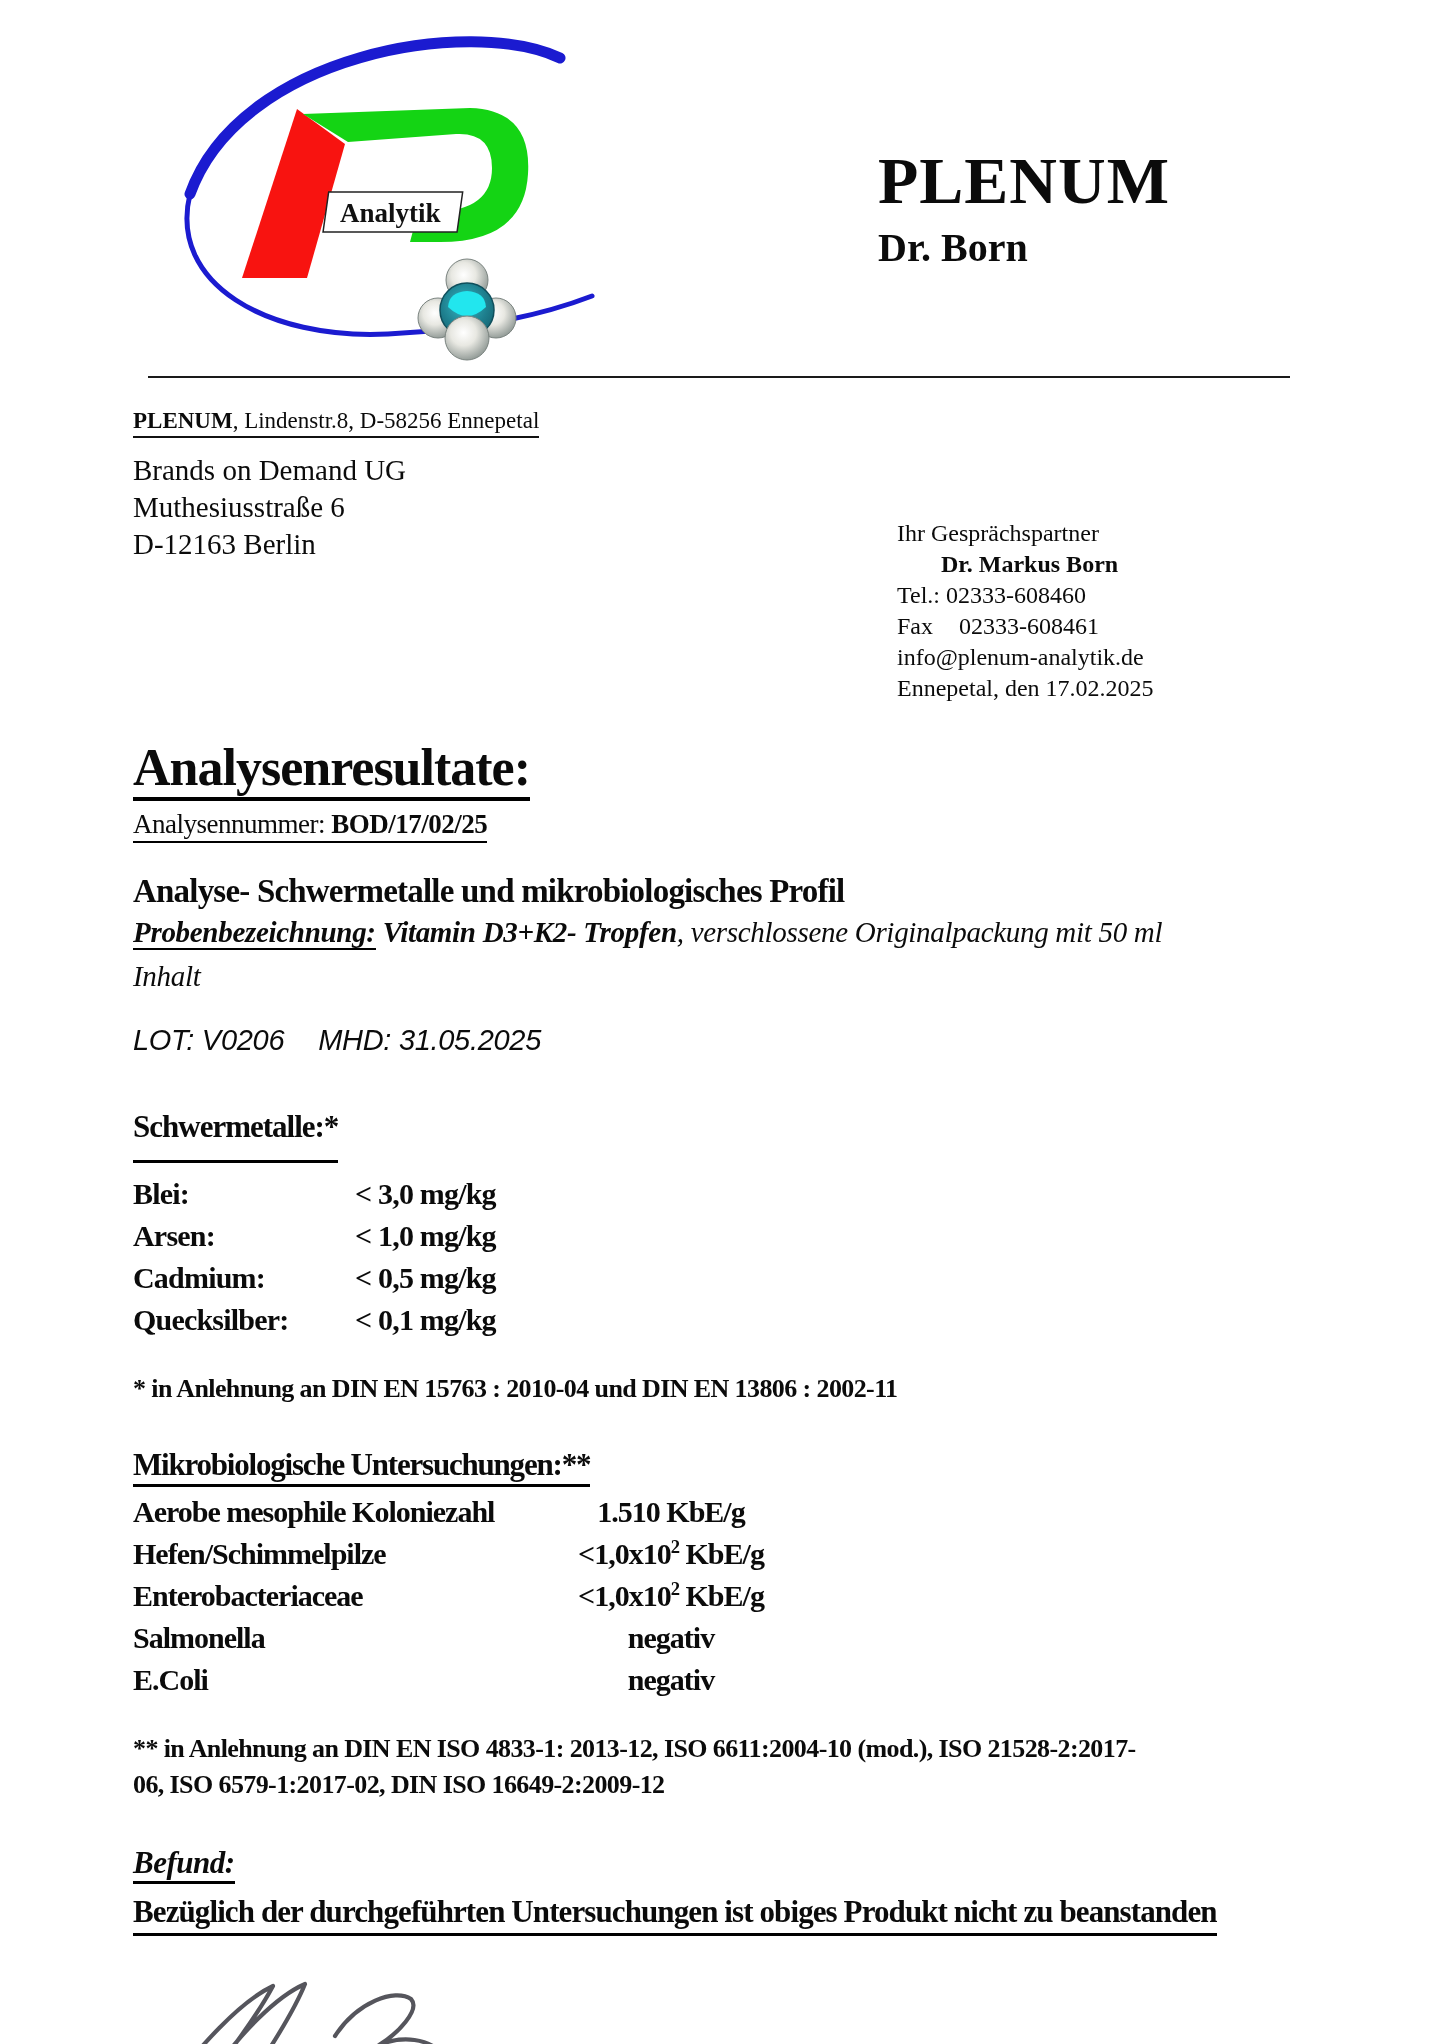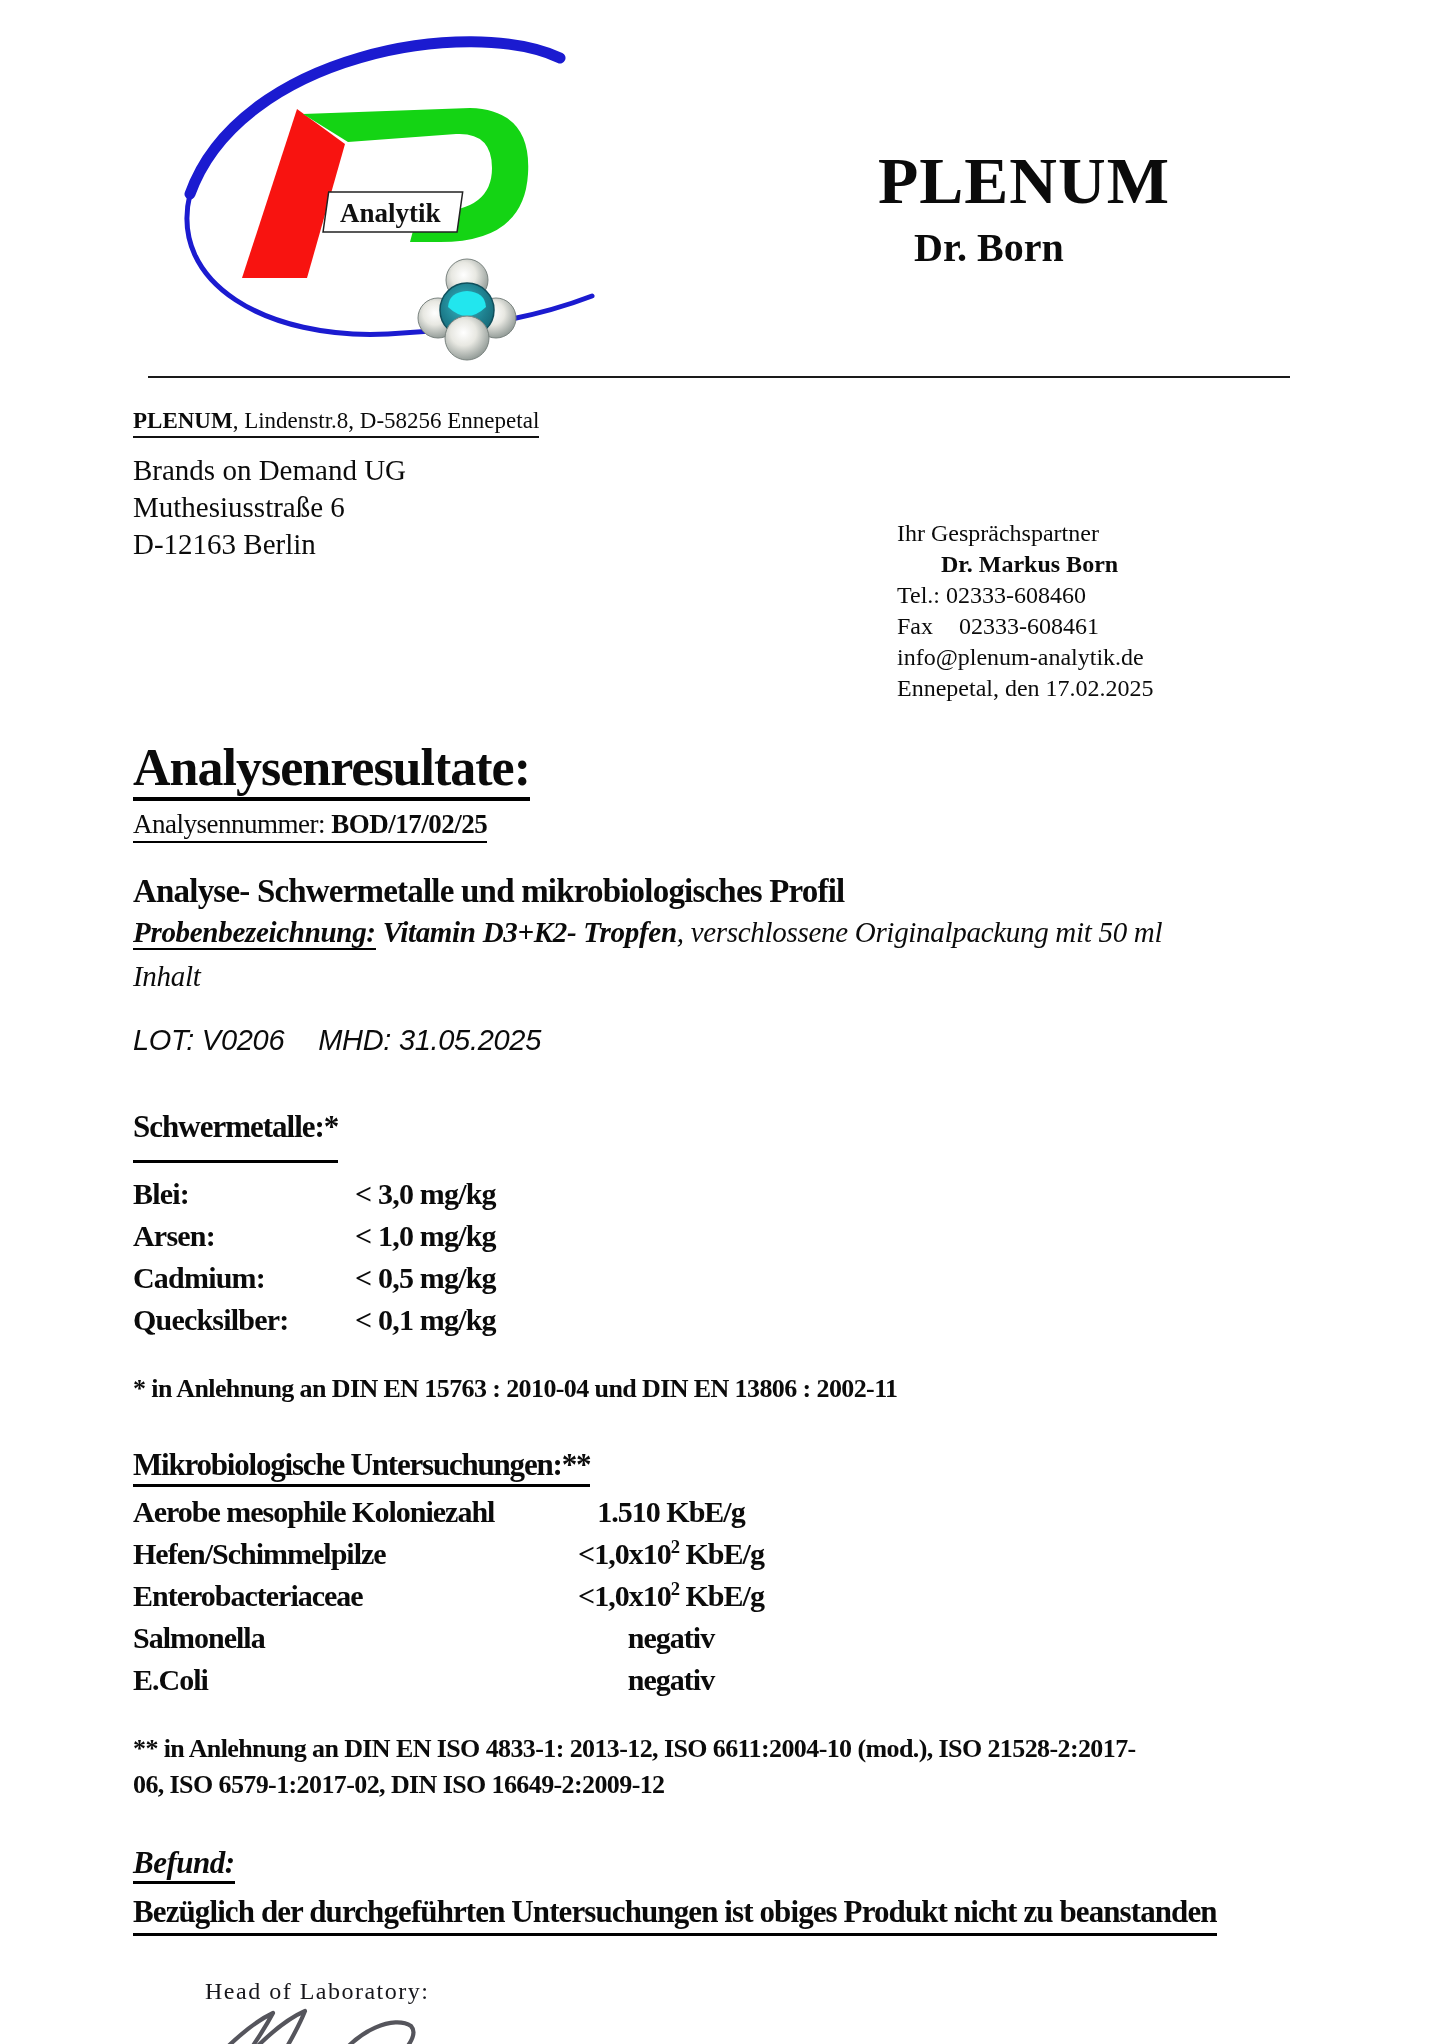--- a/index.html
+++ b/index.html
@@ -3,21 +3,21 @@
 <meta charset="utf-8">
 <style>
   html,body{margin:0;padding:0;background:#ffffff;}
   .page{position:relative;width:1445px;height:2044px;background:#ffffff;overflow:hidden;
         font-family:"Liberation Serif",serif;color:#0b0b0b;}
 
   
   .logo-wrap{position:absolute;left:140px;top:26px;width:470px;height:345px;text-align:right;}
   .brand{position:absolute;left:878px;top:148px;}
   .brand-name{font-size:66px;font-weight:bold;letter-spacing:1px;line-height:1;}
-  .brand-sub{font-size:40px;font-weight:bold;margin-top:14px;line-height:1;margin-left:36px;}
+  .brand-sub{font-size:40px;font-weight:bold;margin-top:14px;line-height:1;}
   .top-rule{position:absolute;left:148px;top:376px;width:1142px;height:0;border-top:2px solid #1a1a1a;}
 
   
   .sender{position:absolute;left:133px;top:408px;font-size:23px;
           border-bottom:2px solid #111;padding-bottom:2px;}
   .sender b{font-weight:bold;}
   .recipient{position:absolute;left:133px;top:452px;font-size:29px;line-height:37px;}
   .contact{position:absolute;left:897px;top:518px;font-size:24px;line-height:31px;}
   .contact .bold{font-weight:bold;margin-left:44px;}
   .contact .gap{display:inline-block;width:26px;}
@@ -198,21 +198,20 @@
 
     <div class="fn">
       <span>** in Anlehnung an DIN EN ISO 4833-1: 2013-12, ISO 6611:2004-10 (mod.), ISO 21528-2:2017-</span><br>
       <span>06, ISO 6579-1:2017-02, DIN ISO 16649-2:2009-12</span>
     </div>
 
     <div><span class="befund">Befund:</span></div>
     <div><span class="statement">Bezüglich der durchgeführten Untersuchungen ist obiges Produkt nicht zu beanstanden</span></div>
 
     <div class="sig-block">
-      <div class="sig-role">Head of Laboratory:</div>
       <svg class="sig-svg" width="430" height="112" viewBox="0 0 430 112">
         <g fill="none" stroke="#43434b" stroke-width="4.2" stroke-linecap="round" stroke-linejoin="round" opacity="0.9">
           <path d="M8,106 C30,76 72,28 106,12 C90,42 58,84 44,102 C72,60 110,22 138,10 C126,40 98,82 86,100"></path>
           <path d="M119,97 L122,99"></path>
           <path d="M168,62 C190,28 228,14 244,25 C254,36 230,60 212,71 C236,61 262,65 274,79 C290,97 330,91 360,85 C386,80 406,84 420,89"></path>
         </g>
       </svg>
 
     </div>
 

